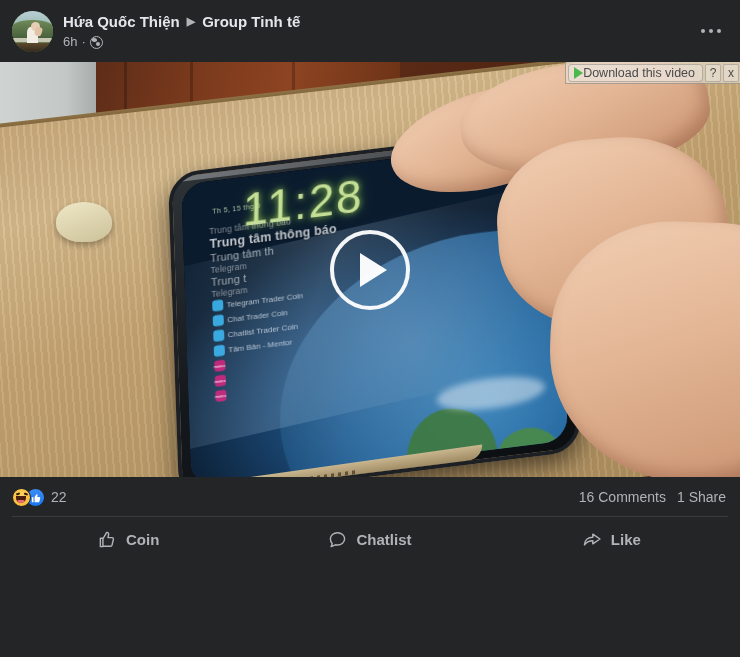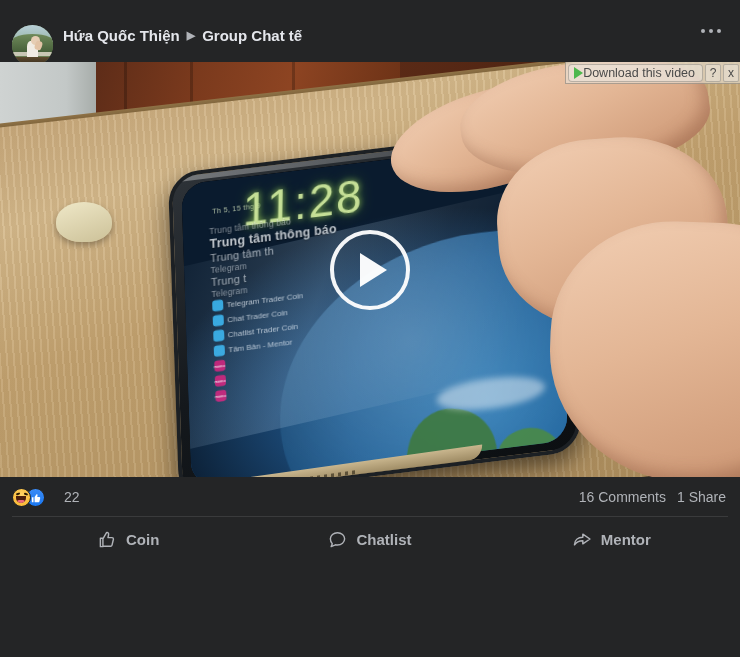--- a/index.html
+++ b/index.html
@@ -12,21 +12,21 @@
   .post {
     width: 740px; height: 657px;
     background: #242526;
     display: flex; flex-direction: column;
     position: relative;
   }
 
   
   .post-header {
     display: flex; align-items: flex-start;
-    padding: 25px 12px 0 12px;
+    padding: 11px 12px 0 12px;
     position: relative;
     height: 62px;
   }
   .avatar {
     width: 41px; height: 41px; border-radius: 50%;
     flex: 0 0 41px;
     overflow: hidden;
     position: relative;
     background: #6a7f55;
   }
@@ -343,21 +343,21 @@
     background: rgba(240,236,228,.42);
     font-size: 12px; color: #4a4a4a; cursor: pointer;
   }
 
   
   .stats {
     display: flex; align-items: center; justify-content: space-between;
     padding: 10px 14px 9px 12px;
     height: 39px;
   }
-  .reacts { display: flex; align-items: center; gap: 19px; }
+  .reacts { display: flex; align-items: center; gap: 6px; }
   .react-icons { display: flex; align-items: center; }
   .r-ico {
     width: 19px; height: 19px; border-radius: 50%;
     position: relative; border: 1.5px solid #242526;
   }
   .r-haha {
     background: radial-gradient(circle at 50% 38%, #ffd469, #f7b125);
     z-index: 2;
   }
   .r-haha .eyeL, .r-haha .eyeR {
@@ -414,21 +414,26 @@
       <div class="person-body"></div>
       <div class="person-head"></div>
       <div class="person-arm"></div>
       <div class="fg"></div>
     </div>
 
     <div class="header-text">
       <div class="name-line">
         <span>Hứa Quốc Thiện</span>
         <span class="arrow">▶</span>
-        <span>Group Chat tế</span>
+        <span>Group Tinh tế</span>
+      </div>
+      <div class="meta-line">
+        <span>6h</span>
+        <span class="meta-dot">·</span>
+        <span class="globe"></span>
       </div>
     </div>
 
     <div class="more-btn">
       <i></i>
       <i></i>
       <i></i>
     </div>
   </div>
 
@@ -566,17 +571,17 @@
     <div class="action">
       <svg width="19" height="19" viewBox="0 0 24 24" fill="none" stroke="#b0b3b8" stroke-width="1.8" stroke-linejoin="round">
         <path d="M21 11.2c0 4.3-4 7.8-9 7.8-.9 0-1.8-.1-2.6-.3L4 21l1.4-3.6C3.9 16 3 13.7 3 11.2 3 6.9 7 3.4 12 3.4s9 3.5 9 7.8z"></path>
       </svg>
       <span>Chatlist</span>
     </div>
     <div class="action">
       <svg width="20" height="20" viewBox="0 0 24 24" fill="none" stroke="#b0b3b8" stroke-width="1.8" stroke-linejoin="round" stroke-linecap="round">
         <path d="M3 19c0-6 4.2-9 10-9V6.2L21.5 12 13 17.8V14c-5 0-8 1.6-10 5z"></path>
       </svg>
-      <span>Mentor</span>
+      <span>Like</span>
     </div>
   </div>
 
 </div>
 
 </body></html>

